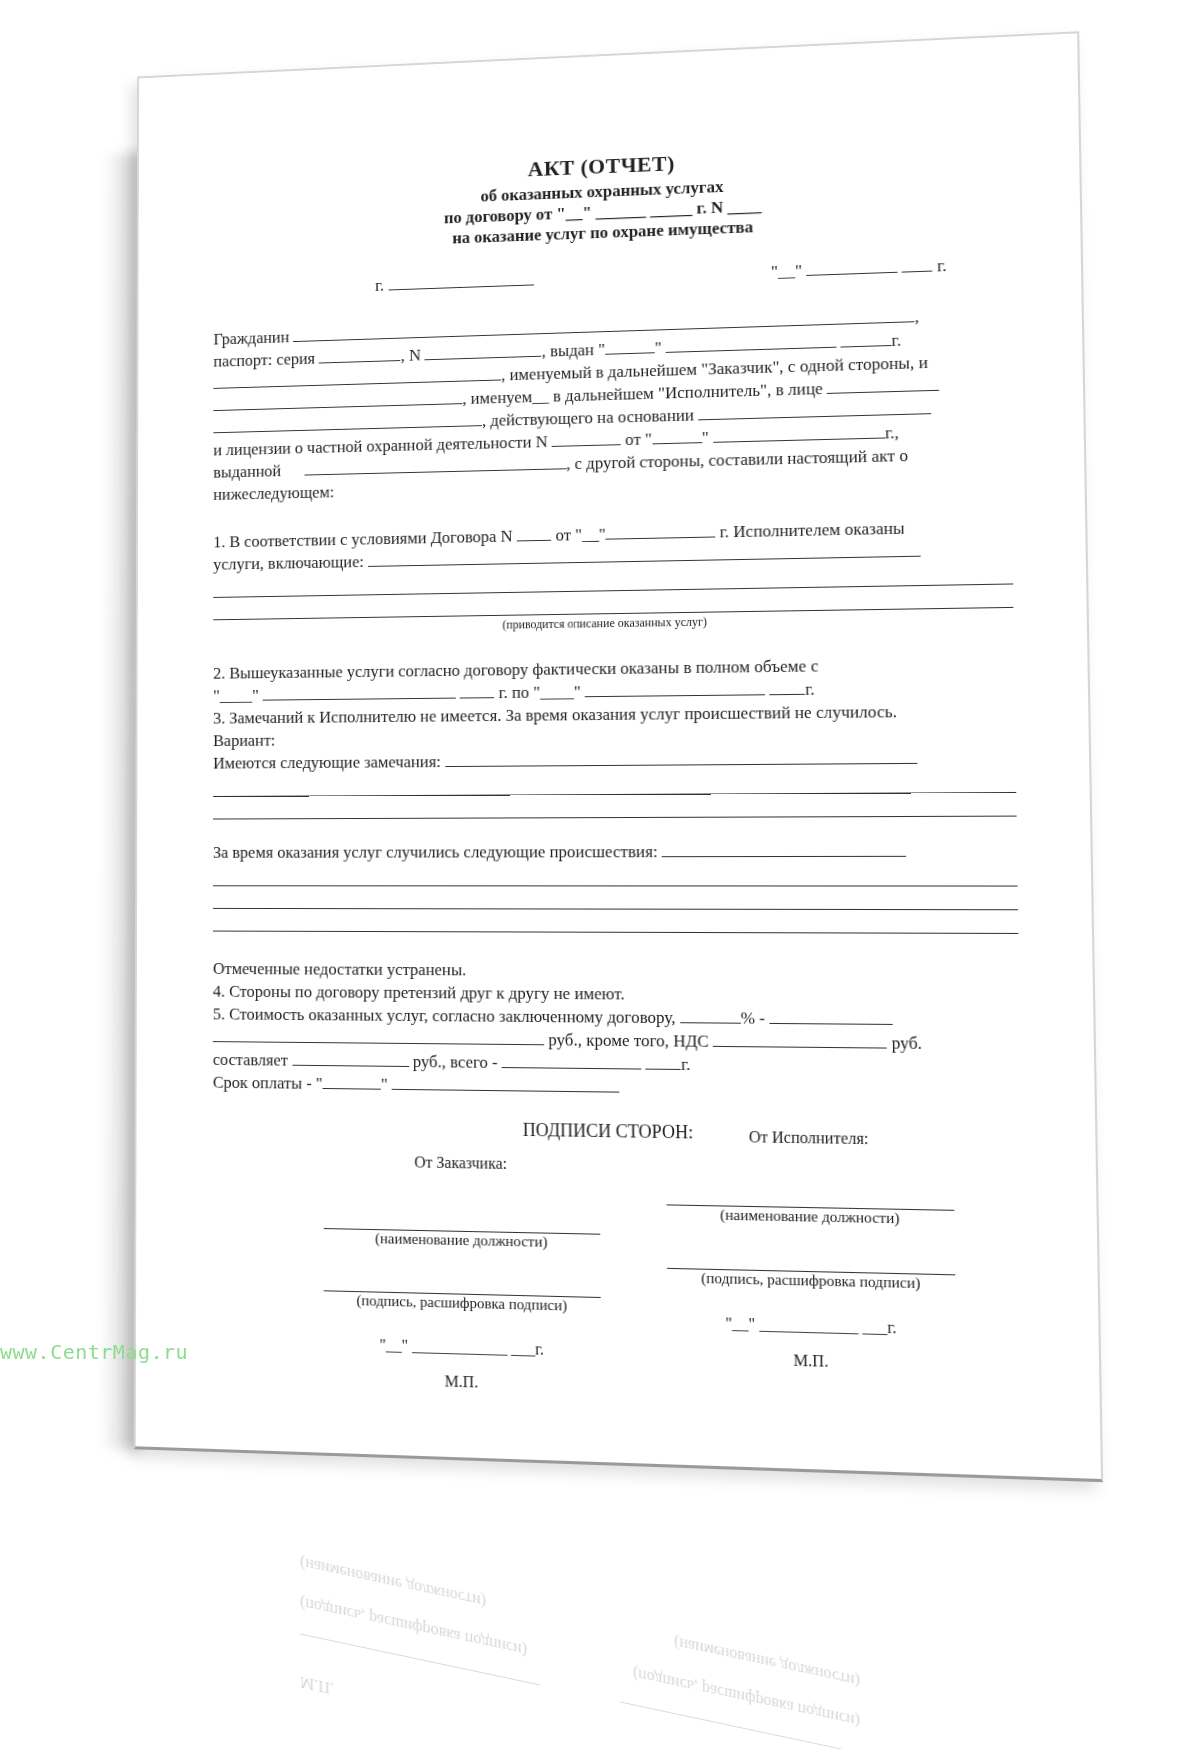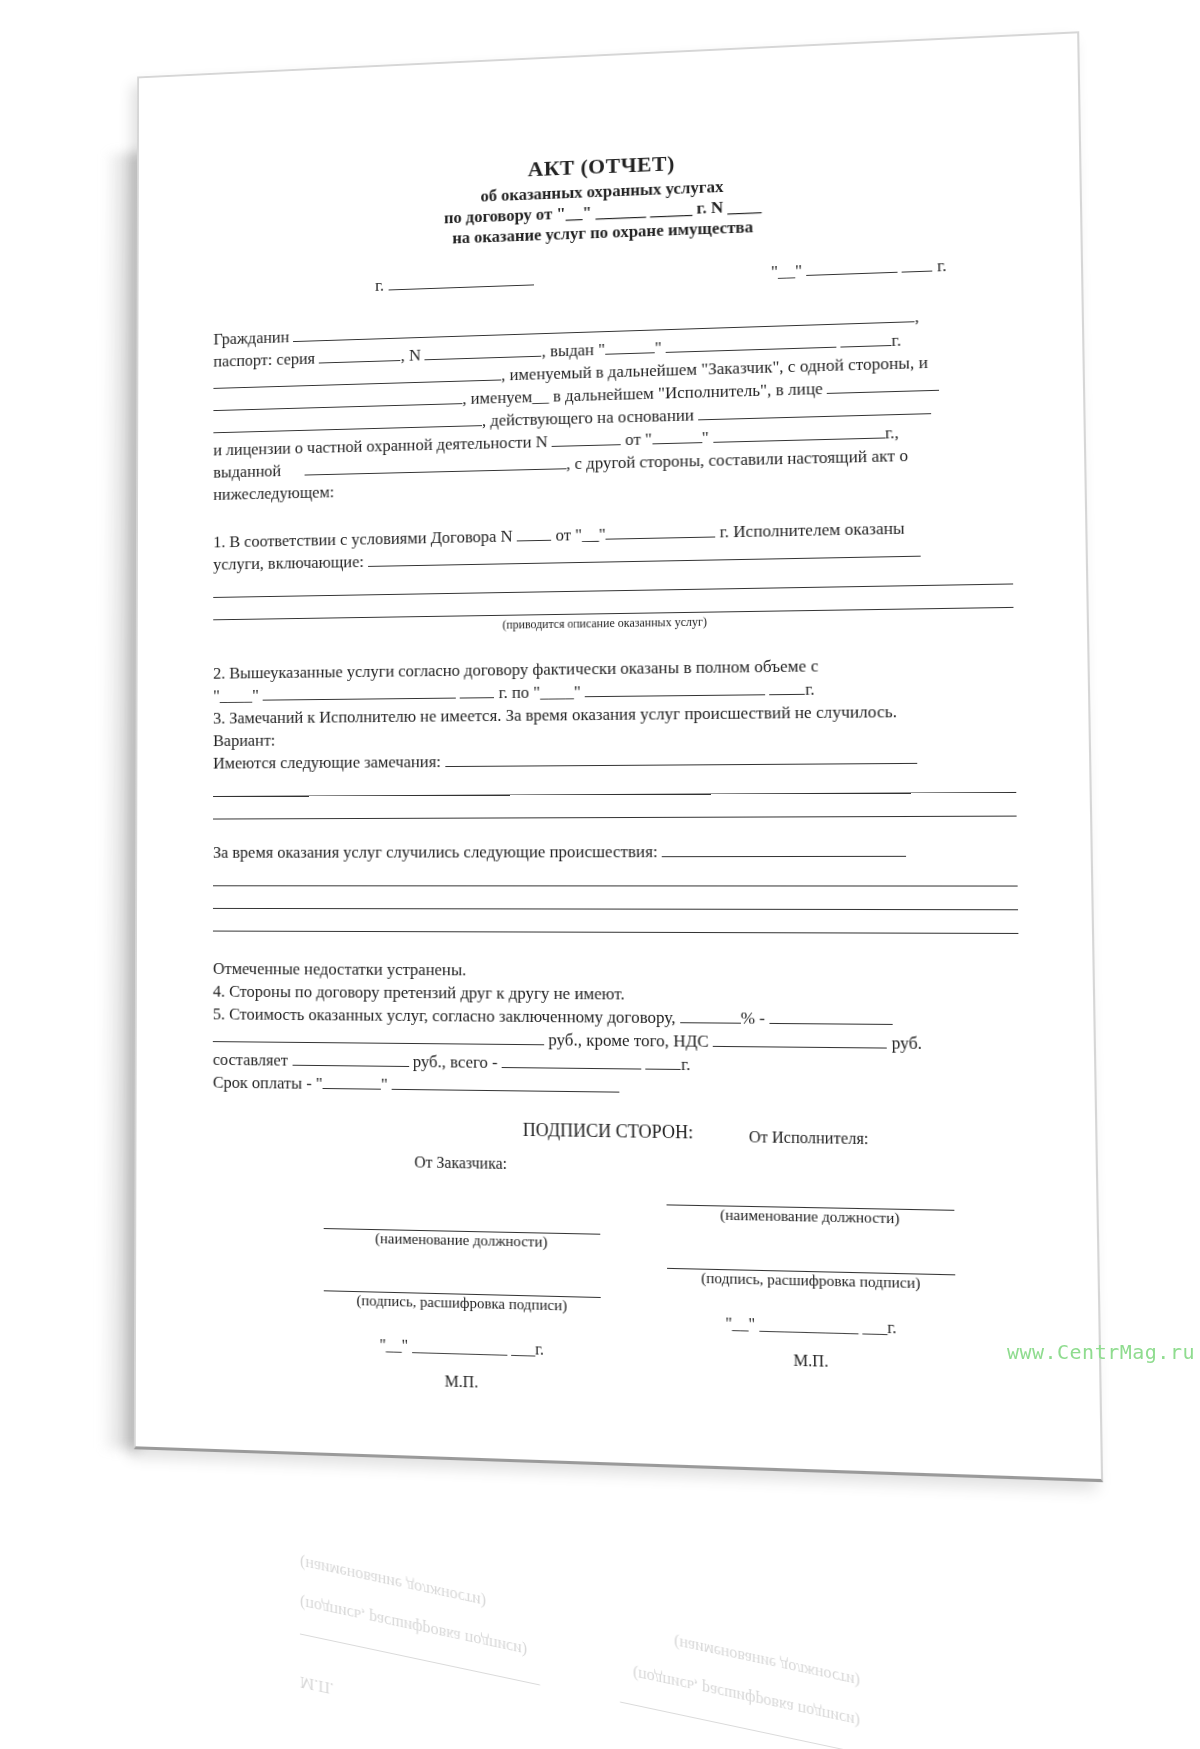--- a/index.html
+++ b/index.html
@@ -117,21 +117,21 @@
     }
     .sign-col .cap { font-size: 15px; margin-bottom: 26px; }
     .sign-col .date { font-size: 16px; margin-bottom: 16px; }
     .sign-col .stamp { font-size: 16px; }
     .col-right { margin-top: -30px; }
 
     .watermark {
       position: absolute;
       left: 0; width: 1195px;
       top: 1340px;
-      text-align: right;
+      text-align: left;
       font-family: "DejaVu Sans Mono", "Liberation Mono", monospace;
       font-size: 20px;
       color: #8fdc8f;
       letter-spacing: 0.5px;
     }
     .reflection {
       position: absolute;
       left: 300px;
       top: 1370px;
       width: 560px;

